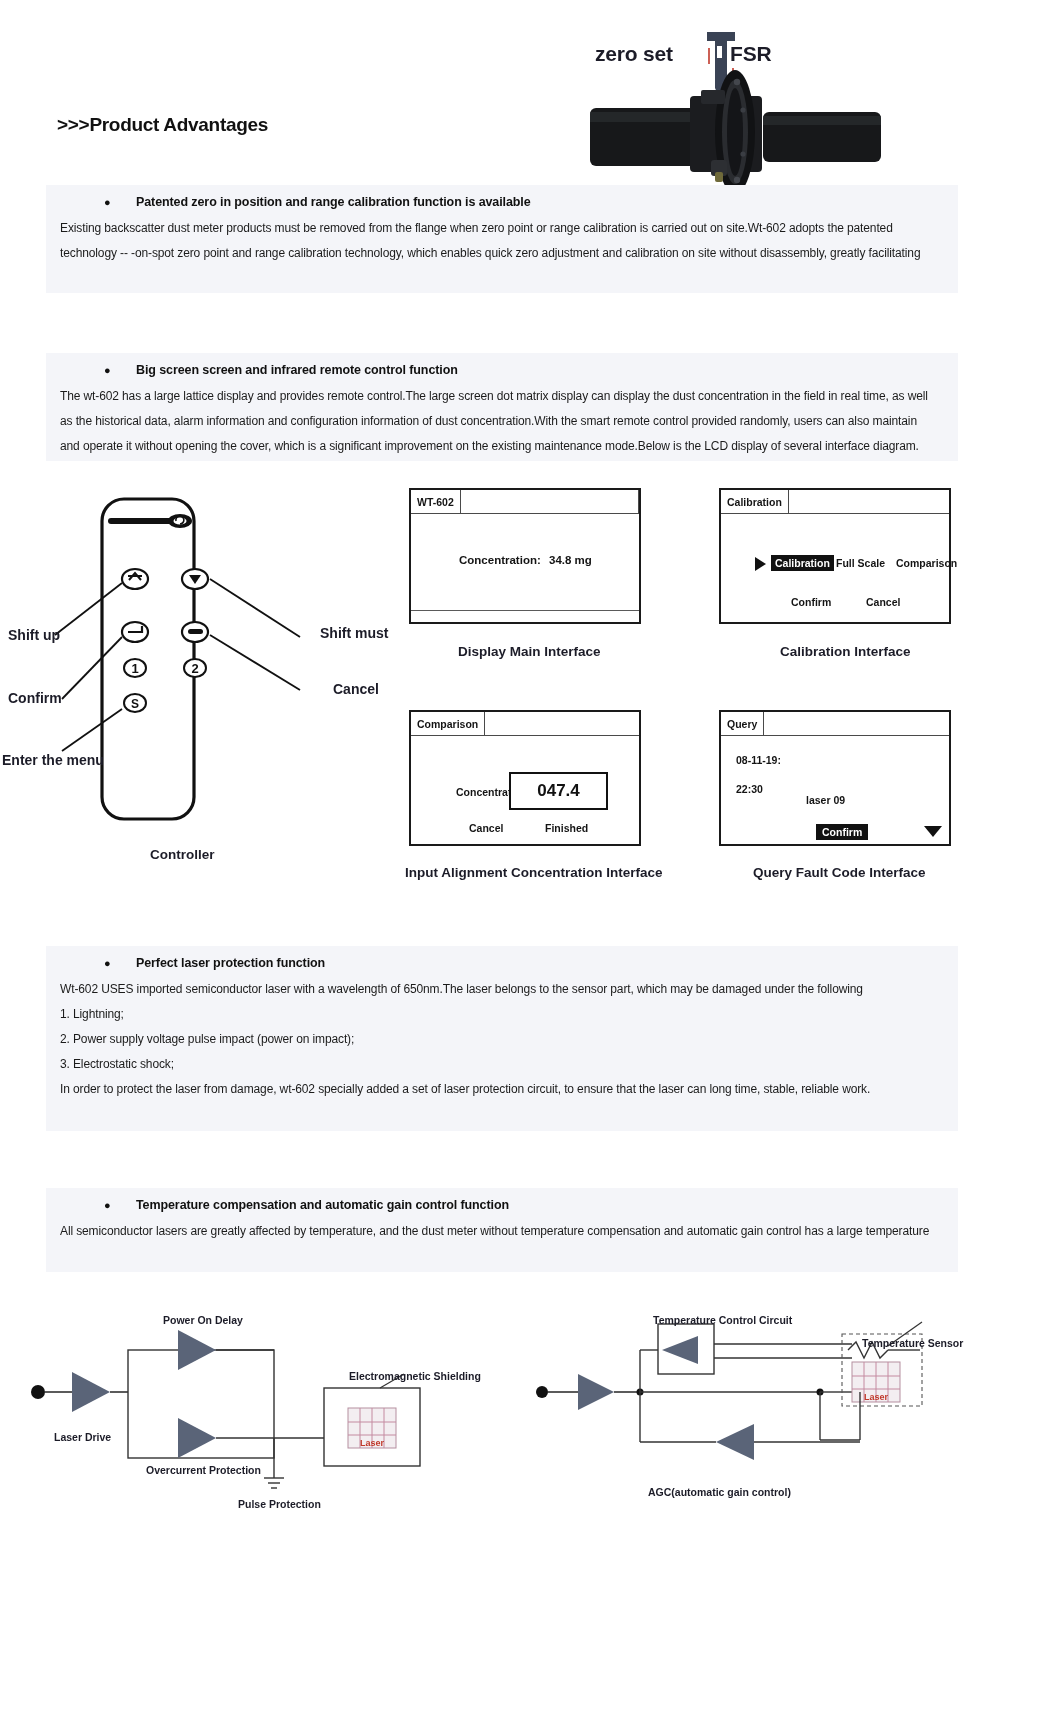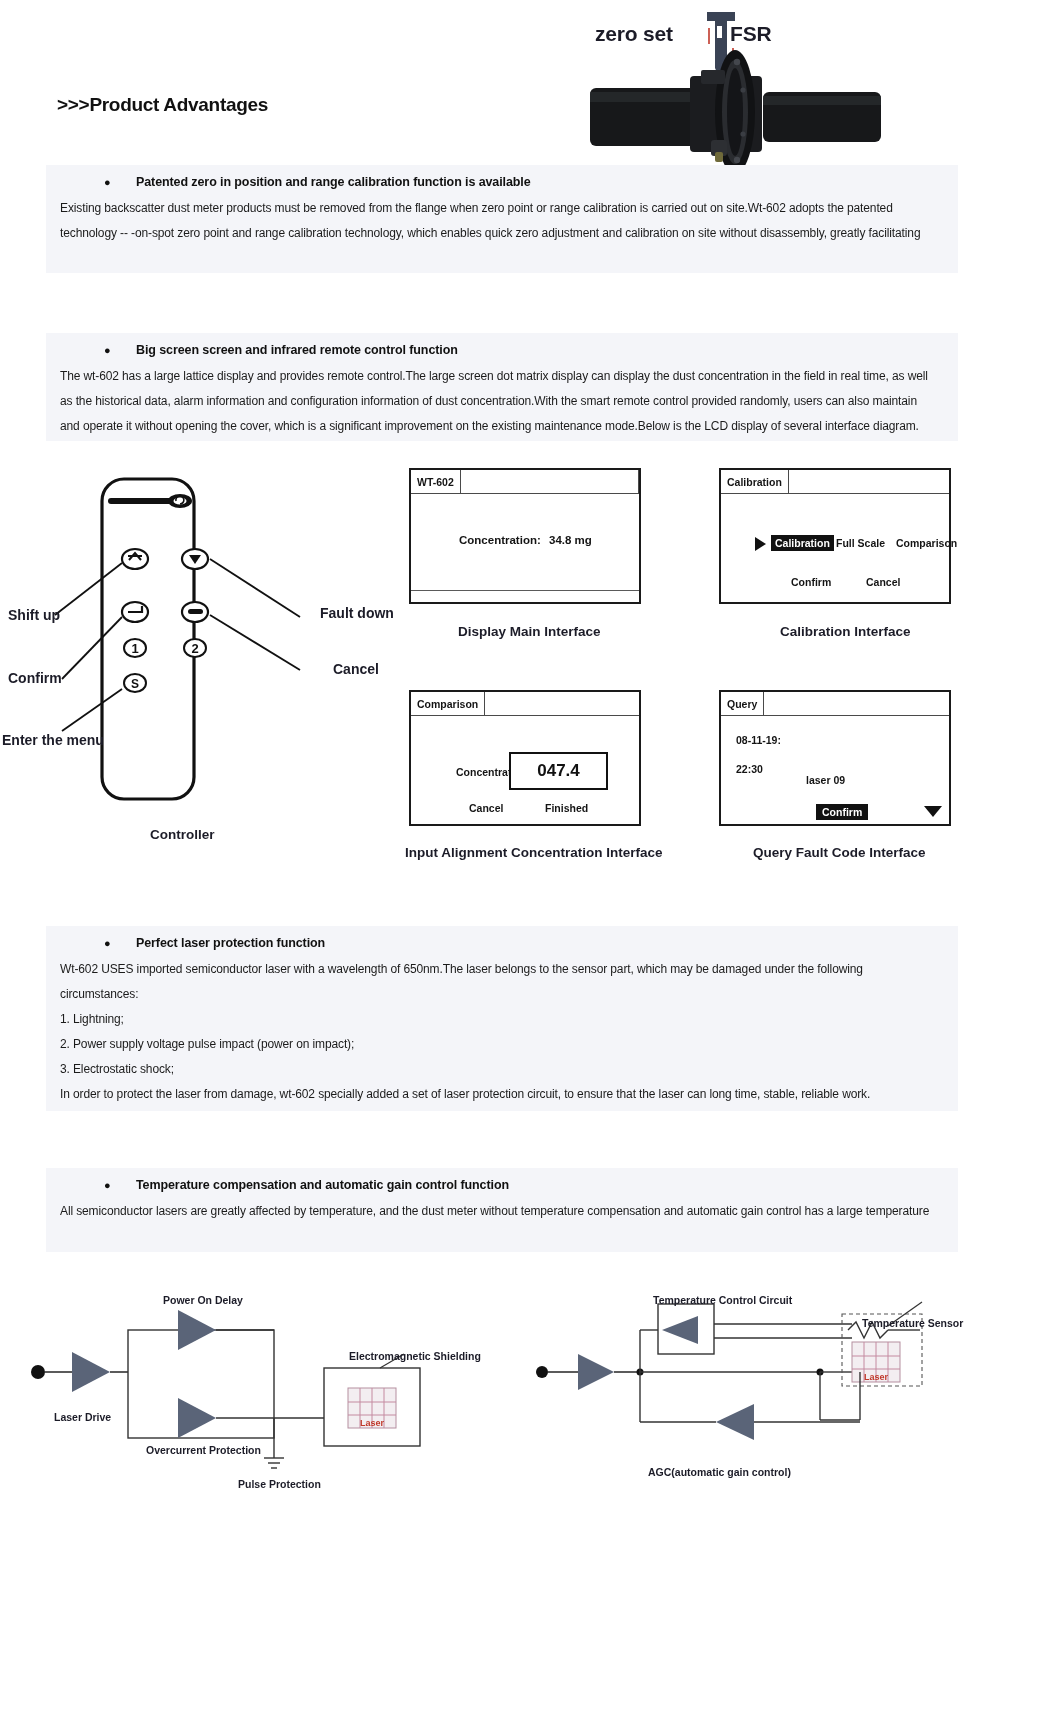--- a/index.html
+++ b/index.html
@@ -8,21 +8,21 @@
     background: #ffffff;
   }
   body {
     width: 1060px;
     height: 1715px;
     position: relative;
     font-family: "Liberation Sans", sans-serif;
     color: #1a1a1a;
     overflow: hidden;
   }
-  .page { position: relative; width: 1060px; height: 1212px; }
+  .page { position: relative; width: 1060px; height: 1212px; margin-top: 20px; }
 
   
   .hero-img {
     position: absolute;
     left: 585px;
     top: 0px;
     width: 300px;
     height: 165px;
   }
   .zero-set-label {
@@ -386,21 +386,21 @@
 
       <line x1="55" y1="150" x2="122" y2="98" stroke="#111" stroke-width="1.8"></line>
       <line x1="62" y1="214" x2="122" y2="152" stroke="#111" stroke-width="1.8"></line>
       <line x1="62" y1="266" x2="122" y2="224" stroke="#111" stroke-width="1.8"></line>
       <line x1="210" y1="94" x2="300" y2="152" stroke="#111" stroke-width="1.8"></line>
       <line x1="210" y1="150" x2="300" y2="205" stroke="#111" stroke-width="1.8"></line>
     </svg>
     <div class="ctrl-lbl lbl-shift-up">Shift up</div>
     <div class="ctrl-lbl lbl-confirm">Confirm</div>
     <div class="ctrl-lbl lbl-enter-menu">Enter the menu</div>
-    <div class="ctrl-lbl lbl-shift-down">Fault down</div>
+    <div class="ctrl-lbl lbl-shift-down">Shift must</div>
     <div class="ctrl-lbl lbl-cancel">Cancel</div>
     <div class="ctrl-caption">Controller</div>
   </div>
 
   <div class="lcd p1">
     <div class="lcd-titlebar">
       <span class="lcd-tab">WT-602</span>
       <span class="tab-sep"></span>
     </div>
     <div class="lcd-body">
@@ -456,21 +456,20 @@
   </div>
   <div class="lcd-caption cap-query">Query Fault Code Interface</div>
 
   <div class="textblock" style="left:46px; top:926px; width:912px; height:185px;">
     <div class="bullet-row">
       <span class="bullet-dot">●</span>
       <span class="bullet-title">Perfect laser protection function</span>
     </div>
     <div class="para">
       <span class="para-line">Wt-602 USES imported semiconductor laser with a wavelength of 650nm.The laser belongs to the sensor part, which may be damaged under the following</span>
-      <span class="para-line">circumstances:</span>
       <span class="para-line">1. Lightning;</span>
       <span class="para-line">2. Power supply voltage pulse impact (power on impact);</span>
       <span class="para-line">3. Electrostatic shock;</span>
       <span class="para-line">In order to protect the laser from damage, wt-602 specially added a set of laser protection circuit, to ensure that the laser can long time, stable, reliable work.</span>
     </div>
   </div>
 
   <div class="textblock" style="left:46px; top:1168px; width:912px; height:84px;">
     <div class="bullet-row">
       <span class="bullet-dot">●</span>

